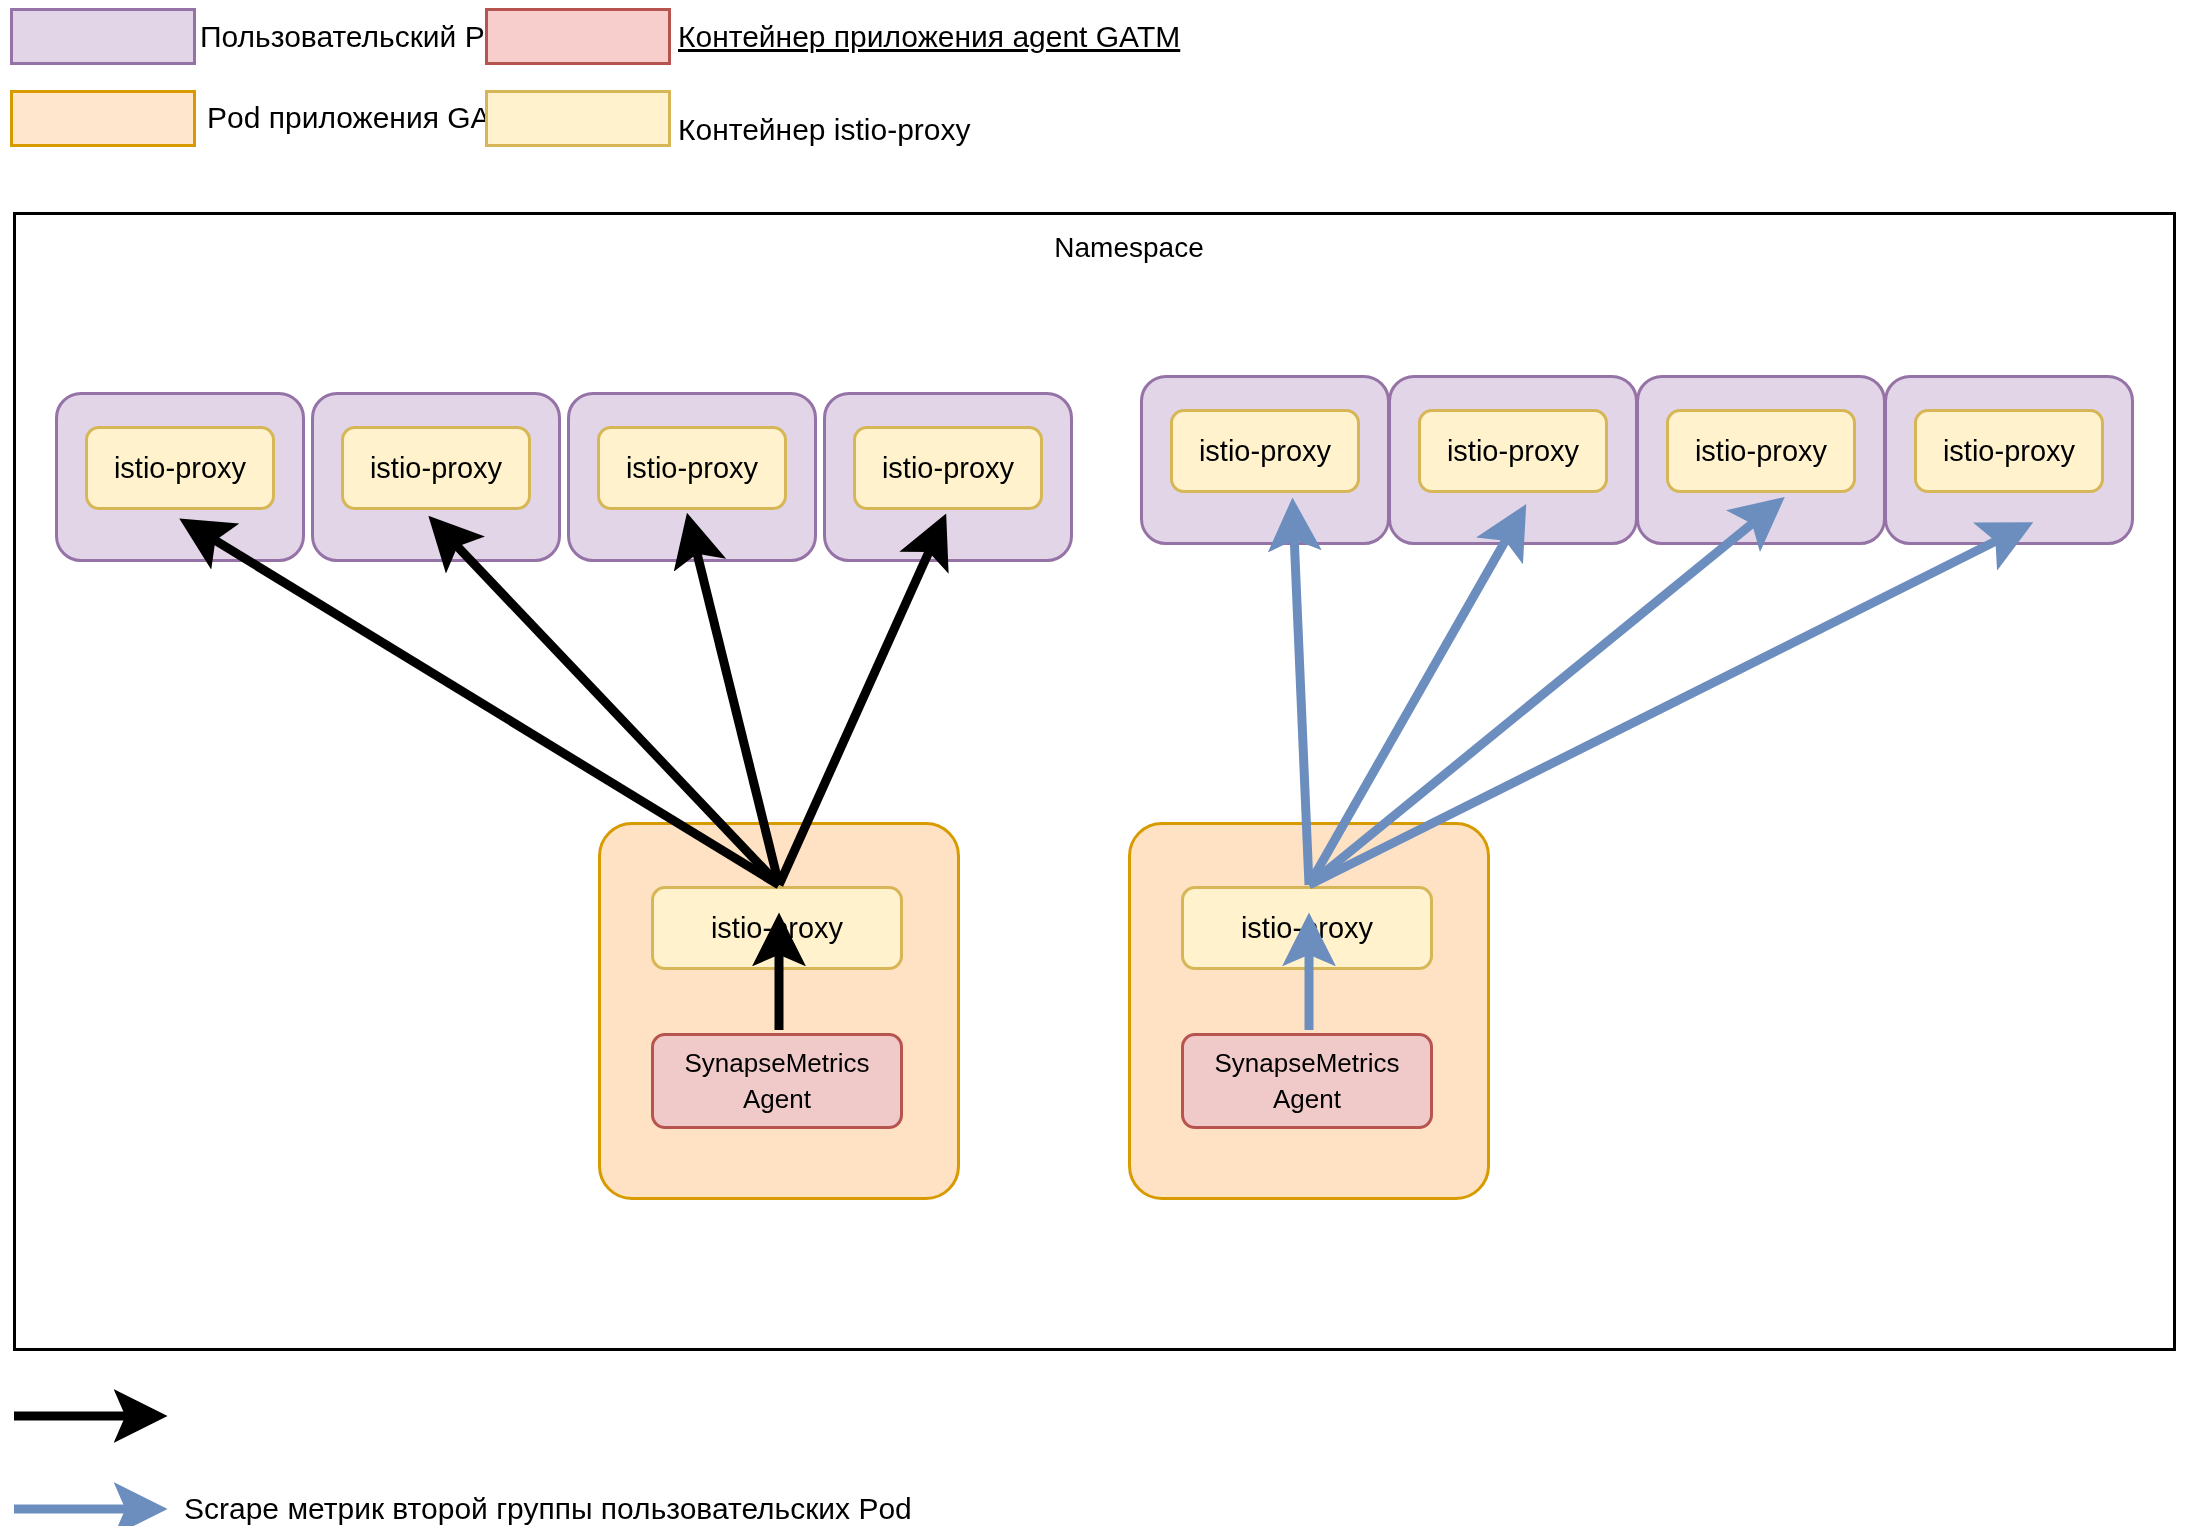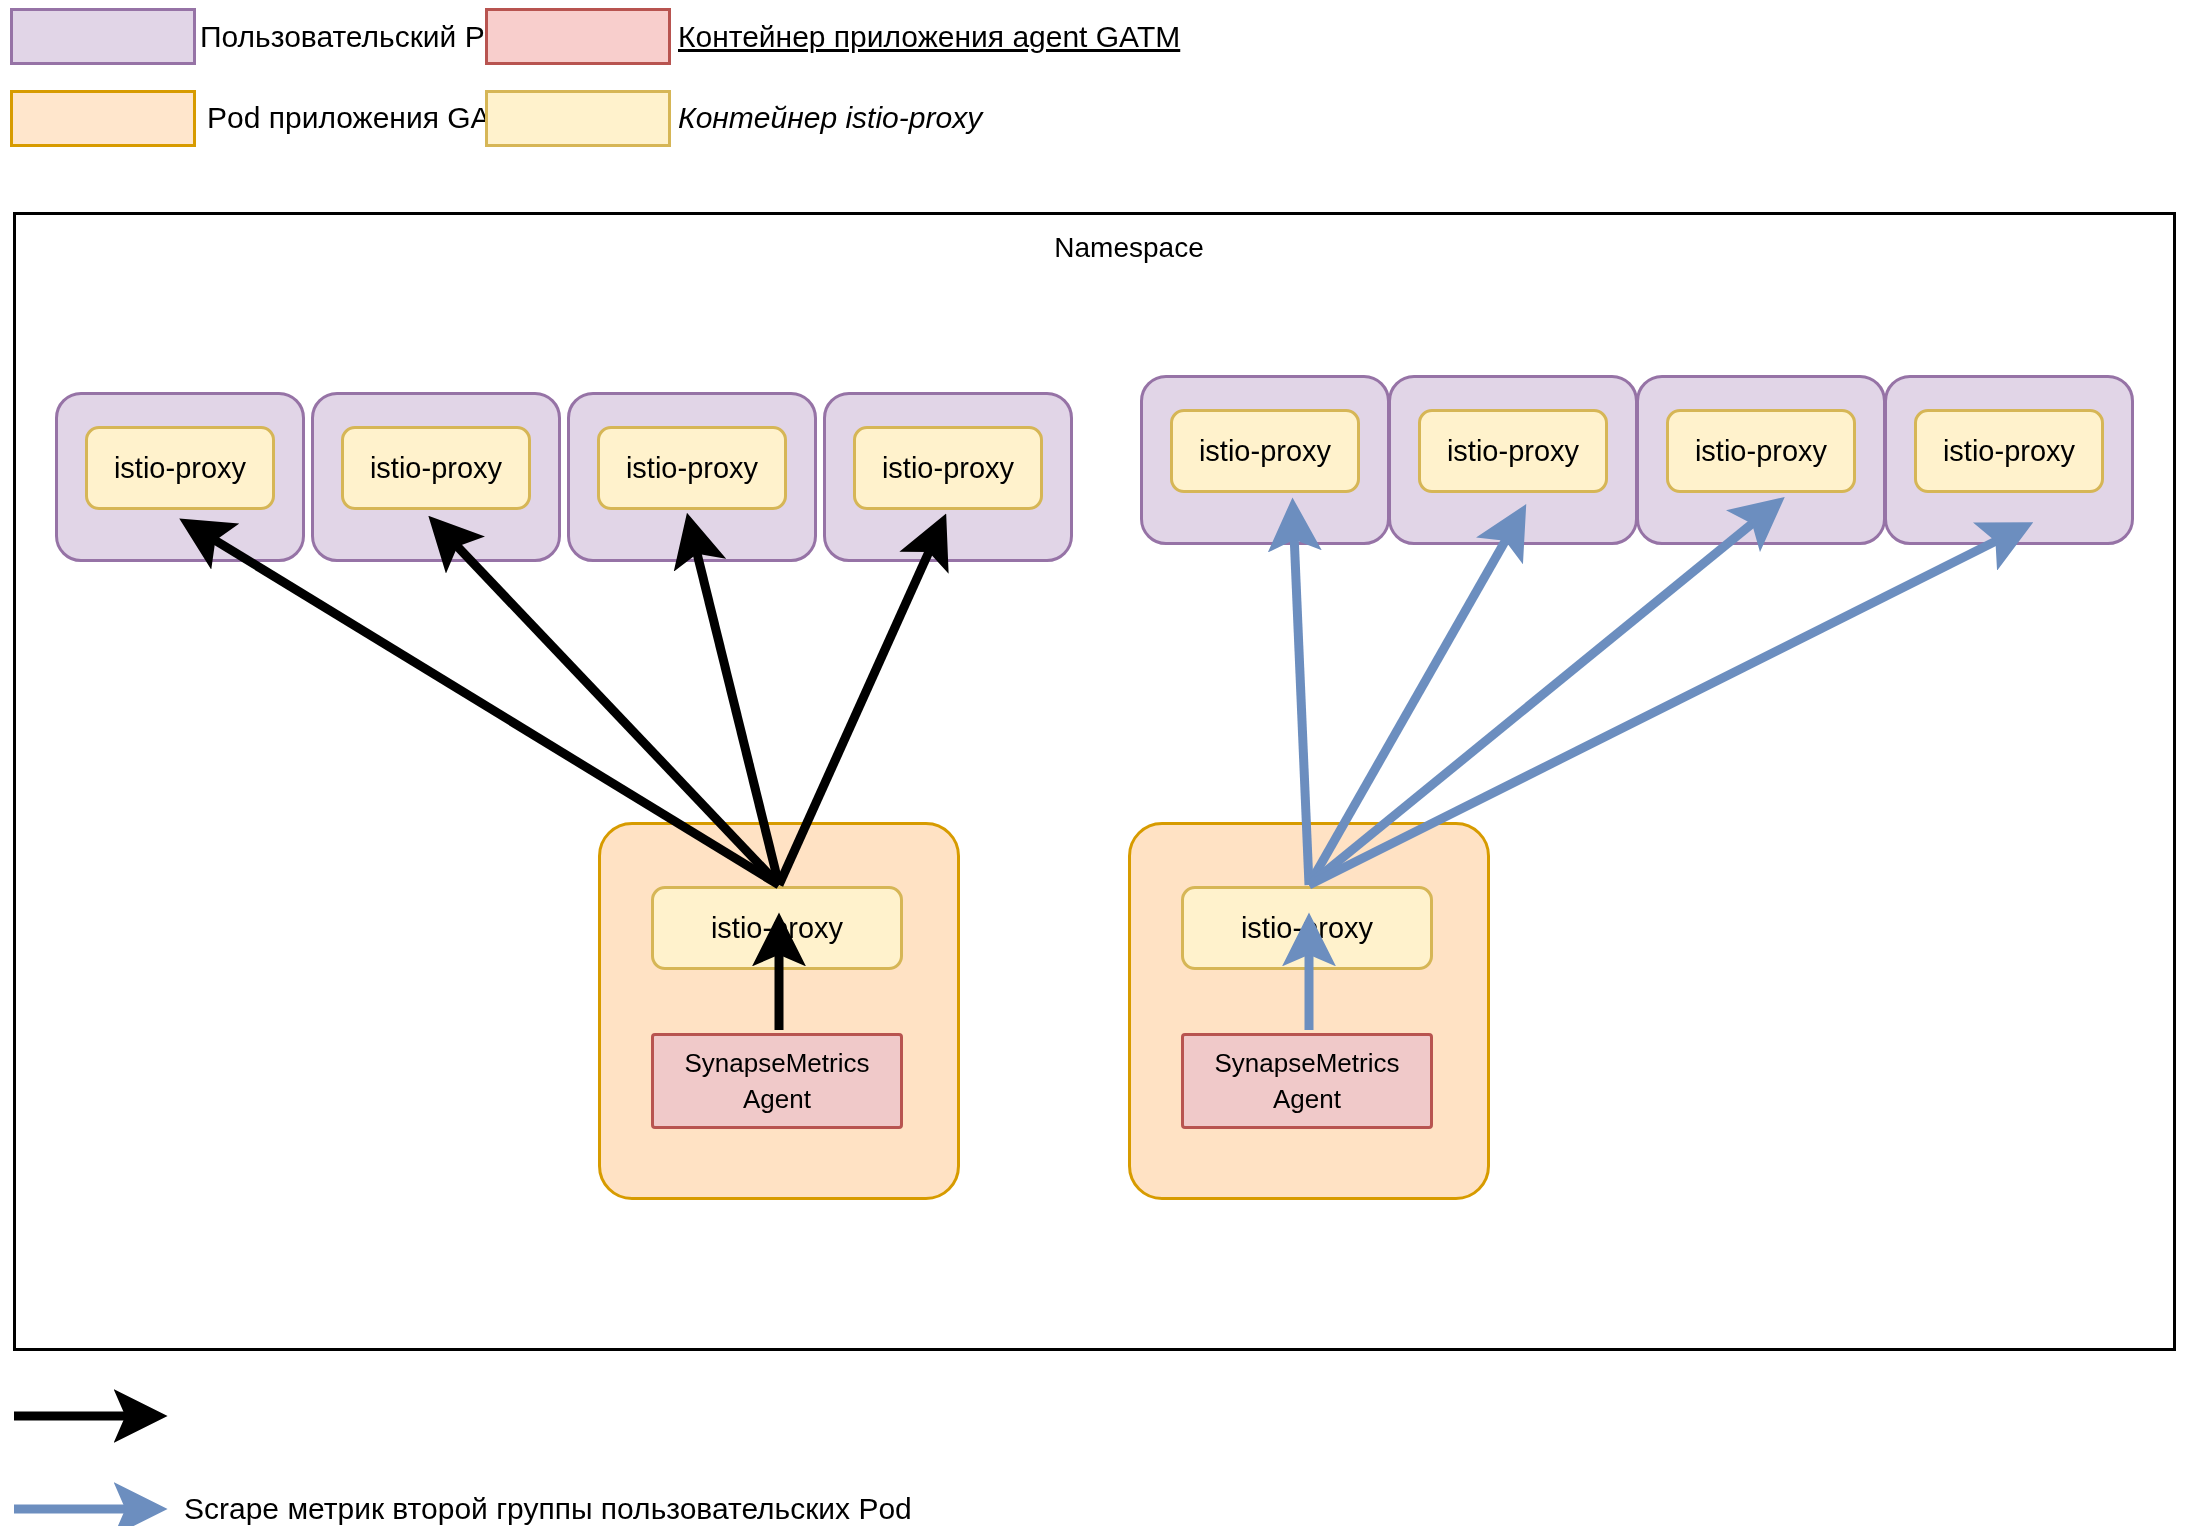--- a/index.html
+++ b/index.html
@@ -87,21 +87,21 @@
     align-items: center;
     justify-content: center;
     font-size: 29px;
     color: #000;
   }
   .agent-box {
     position: absolute;
     box-sizing: border-box;
     background: #f0c9c9;
     border: 3px solid #b85450;
-    border-radius: 4px;
+    border-radius: 14px;
     display: flex;
     flex-direction: column;
     align-items: center;
     justify-content: center;
     font-size: 26px;
     line-height: 36px;
     color: #000;
     text-align: center;
   }
 
@@ -140,21 +140,21 @@
   <div class="legend-swatch sw-userpod" style="left:10px; top:8px; width:186px; height:57px;"></div>
   <div class="legend-label" style="left:200px; top:20px;">Пользовательский Pod</div>
 
   <div class="legend-swatch sw-agentcont" style="left:485px; top:8px; width:186px; height:57px;"></div>
   <div class="legend-label" style="left:678px; top:20px;text-decoration:underline;">Контейнер приложения agent GATM</div>
 
   <div class="legend-swatch sw-gatmpod" style="left:10px; top:90px; width:186px; height:57px;"></div>
   <div class="legend-label" style="left:207px; top:101px;">Pod приложения GATM</div>
 
   <div class="legend-swatch sw-istiocont" style="left:485px; top:90px; width:186px; height:57px;"></div>
-  <div class="legend-label" style="left:678px; top:101px;font-style:italic;">Контейнер istio-proxy</div>
+  <div class="legend-label" style="left:678px; top:113px;">Контейнер istio-proxy</div>
 
   <div id="namespace-box"></div>
   <div id="namespace-title">Namespace</div>
 
   <div class="user-pod" style="left:55px; top:392px; width:250px; height:170px;">
     <div class="istio-box" style="left:27px; top:31px; width:190px; height:84px;">istio-proxy</div>
   </div>
   <div class="user-pod" style="left:311px; top:392px; width:250px; height:170px;">
     <div class="istio-box" style="left:27px; top:31px; width:190px; height:84px;">istio-proxy</div>
   </div>

